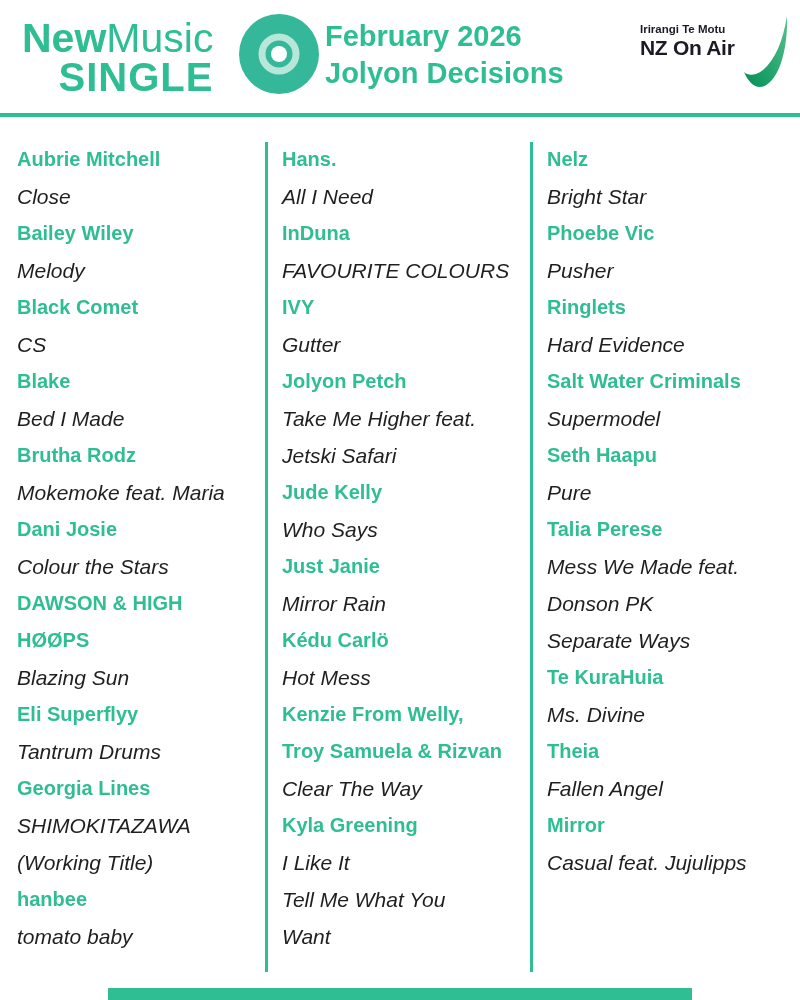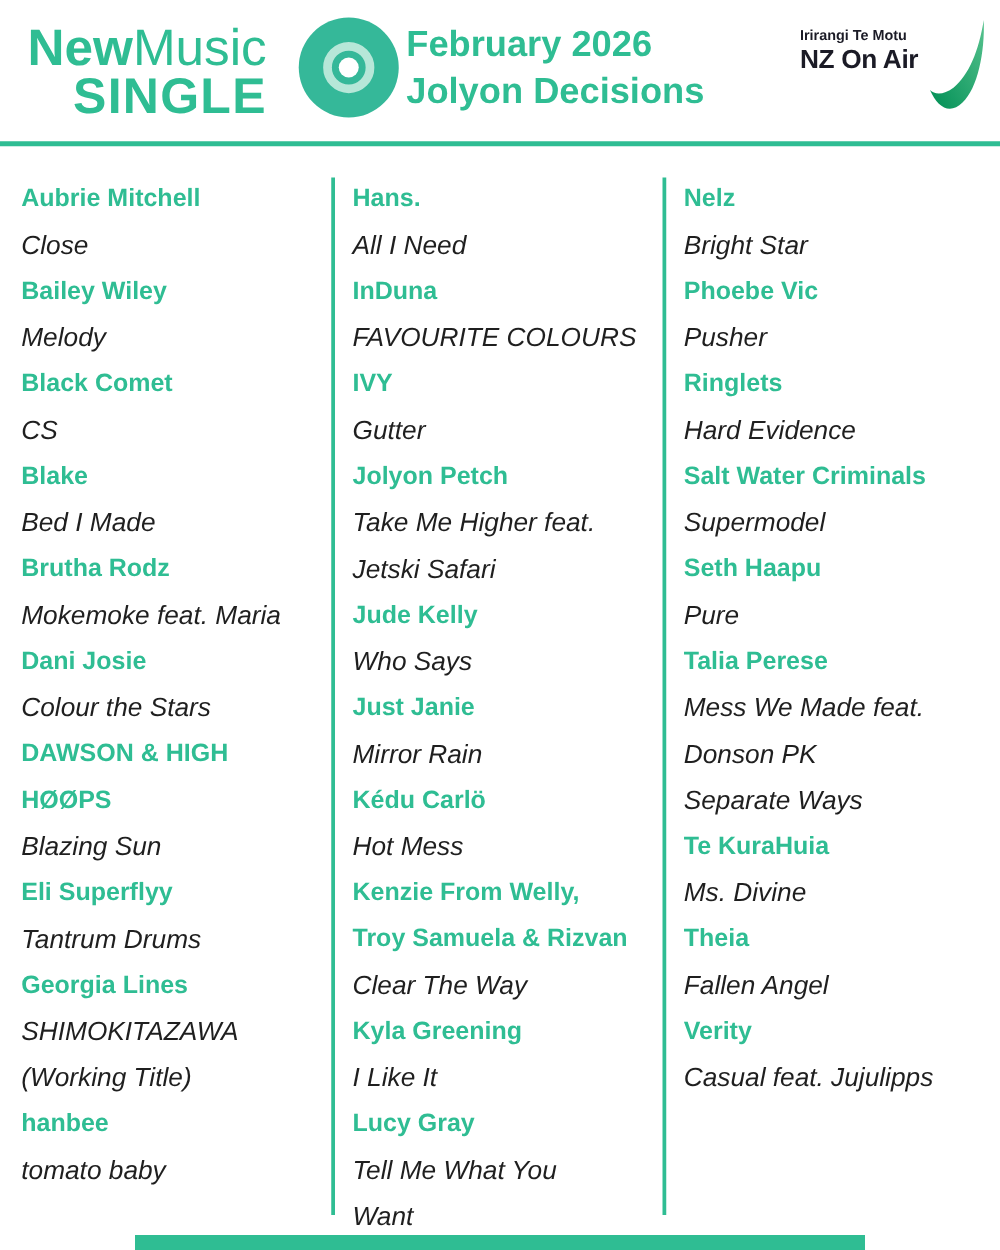--- a/index.html
+++ b/index.html
@@ -126,21 +126,20 @@
     <div class="title-line">Who Says</div>
     <div class="artist-line">Just Janie</div>
     <div class="title-line">Mirror Rain</div>
     <div class="artist-line">Kédu Carlö</div>
     <div class="title-line">Hot Mess</div>
     <div class="artist-line">Kenzie From Welly,</div>
     <div class="artist-line">Troy Samuela &amp; Rizvan</div>
     <div class="title-line">Clear The Way</div>
     <div class="artist-line">Kyla Greening</div>
     <div class="title-line">I Like It</div>
-    <div class="artist-line">Lucy Gray</div>
     <div class="title-line">Tell Me What You</div>
     <div class="title-line">Want</div>
   </div>
 <div class="vdivider vd2"></div>
 <div class="col col3">
     <div class="artist-line">Nelz</div>
     <div class="title-line">Bright Star</div>
     <div class="artist-line">Phoebe Vic</div>
     <div class="title-line">Pusher</div>
     <div class="artist-line">Ringlets</div>
@@ -150,17 +149,17 @@
     <div class="artist-line">Seth Haapu</div>
     <div class="title-line">Pure</div>
     <div class="artist-line">Talia Perese</div>
     <div class="title-line">Mess We Made feat.</div>
     <div class="title-line">Donson PK</div>
     <div class="title-line">Separate Ways</div>
     <div class="artist-line">Te KuraHuia</div>
     <div class="title-line">Ms. Divine</div>
     <div class="artist-line">Theia</div>
     <div class="title-line">Fallen Angel</div>
-    <div class="artist-line">Verity</div>
+    <div class="artist-line">Mirror</div>
     <div class="title-line">Casual feat. Jujulipps</div>
   </div>
 
 <div class="footer-bar"></div>
 
 </body></html>

